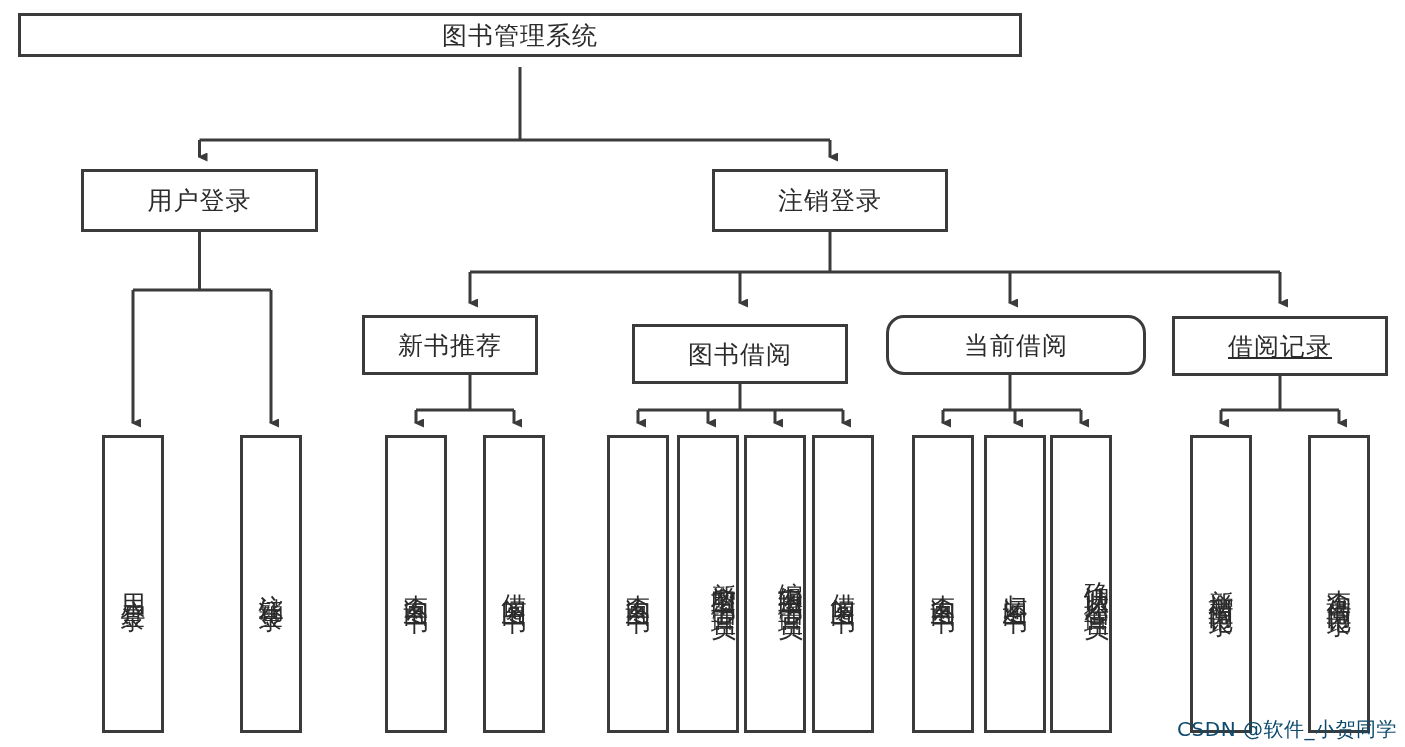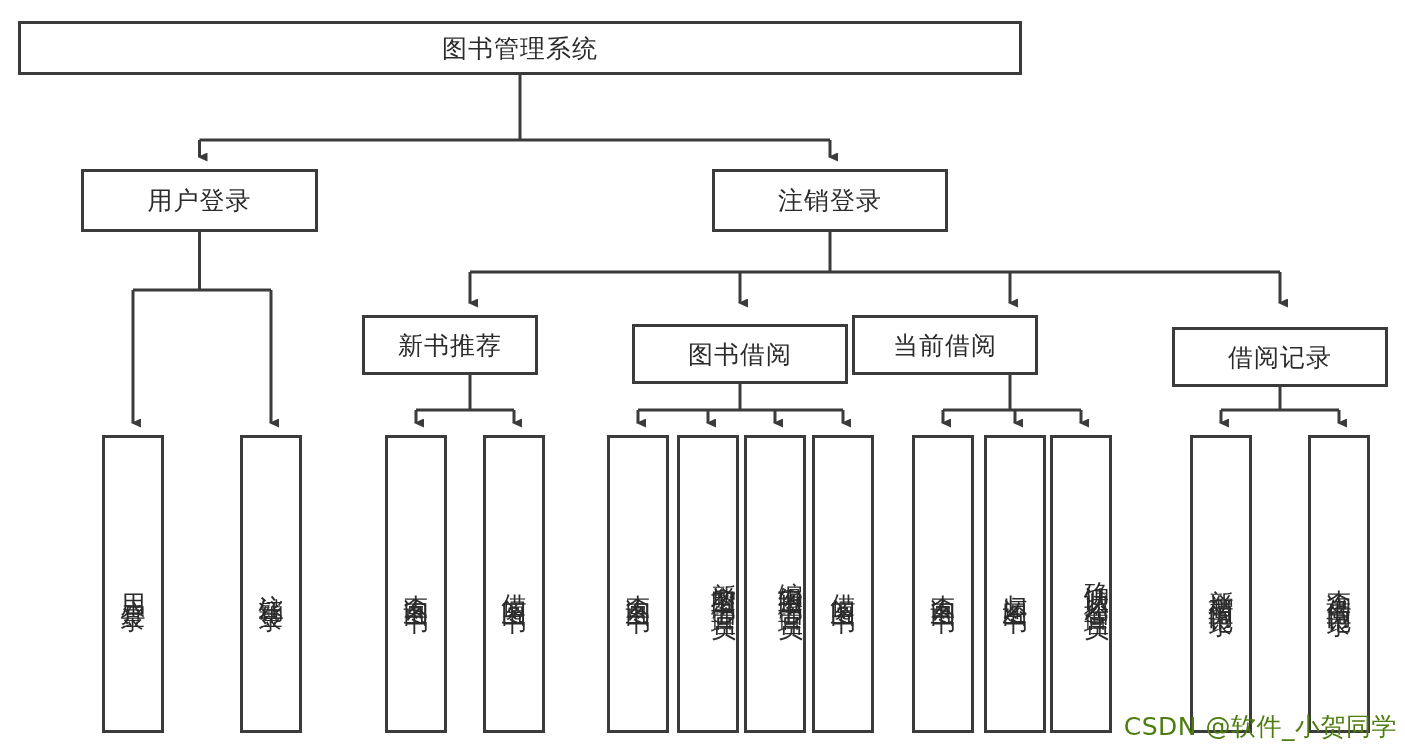--- a/index.html
+++ b/index.html
@@ -52,22 +52,22 @@
     left: 0;
     top: 0;
     width: 1405px;
     height: 747px;
     pointer-events: none;
   }
   .wm {
     position: absolute;
     right: 8px;
     bottom: 4px;
-    font-size: 25px;
-    color: #4d7c0f;
+    font-size: 20px;
+    color: #0c4a6e;
     letter-spacing: 0.5px;
     white-space: nowrap;
   }
 </style>
 </head>
 <body>
 
 <div id="canvas">
 
   <svg class="edges" viewBox="0 0 1405 747" xmlns="http://www.w3.org/2000/svg">
@@ -113,43 +113,43 @@
       <path d="M1015,410 L1015,423" marker-end="url(#arr)"></path>
       <path d="M1081,410 L1081,423" marker-end="url(#arr)"></path>
 
       <path d="M1280,375 L1280,410"></path>
       <path d="M1221,410 L1339,410"></path>
       <path d="M1221,410 L1221,423" marker-end="url(#arr)"></path>
       <path d="M1339,410 L1339,423" marker-end="url(#arr)"></path>
     </g>
   </svg>
 
-  <div class="node h" style="left: 18px; top: 13px; width: 1004px; height: 54px; margin-top: 8px;">
+  <div class="node h" style="left: 18px; top: 13px; width: 1004px; height: 44px;">
     <span>图书管理系统</span>
   </div>
 
   <div>
       <div class="node h" style="left: 81px; top: 169px; width: 237px; height: 63px;">
         <span>用户登录</span>
       </div>
       <div class="node h" style="left: 712px; top: 169px; width: 236px; height: 63px;">
         <span>注销登录</span>
       </div>
     </div>
   <div>
       <div class="node h" style="left: 362px; top: 315px; width: 176px; height: 60px;">
         <span>新书推荐</span>
       </div>
       <div class="node h" style="left: 632px; top: 315px; width: 216px; height: 60px; margin-top: 9px;">
         <span>图书借阅</span>
       </div>
-      <div class="node h" style="left: 852px; top: 315px; width: 186px; height: 60px;">
+      <div class="node h" style="left: 886px; top: 315px; width: 260px; height: 60px; border-radius: 18px;">
         <span>当前借阅</span>
       </div>
-      <div class="node h" style="left: 1172px; top: 327px; width: 216px; height: 60px;">
+      <div class="node h" style="left: 1172px; top: 316px; width: 216px; height: 60px; text-decoration: underline;">
         <span>借阅记录</span>
       </div>
     </div>
   <div>
       <div class="node v" style="left: 102px; top: 435px; width: 62px; height: 298px;">
         <span>用户登录</span>
       </div>
       <div class="node v" style="left: 240px; top: 435px; width: 62px; height: 298px;">
         <span>注销登录</span>
       </div>

